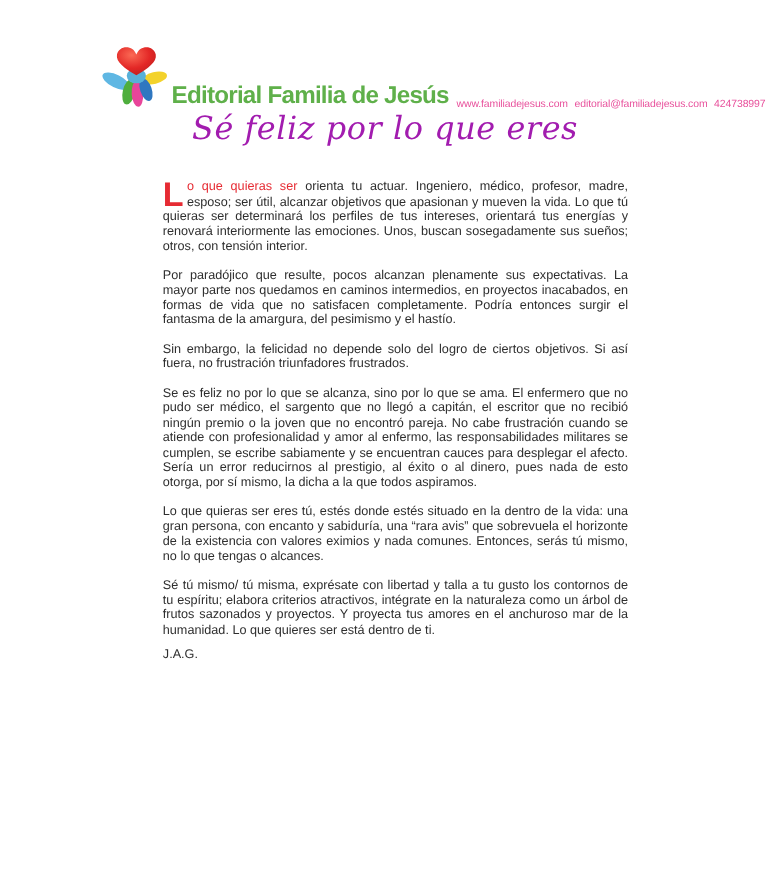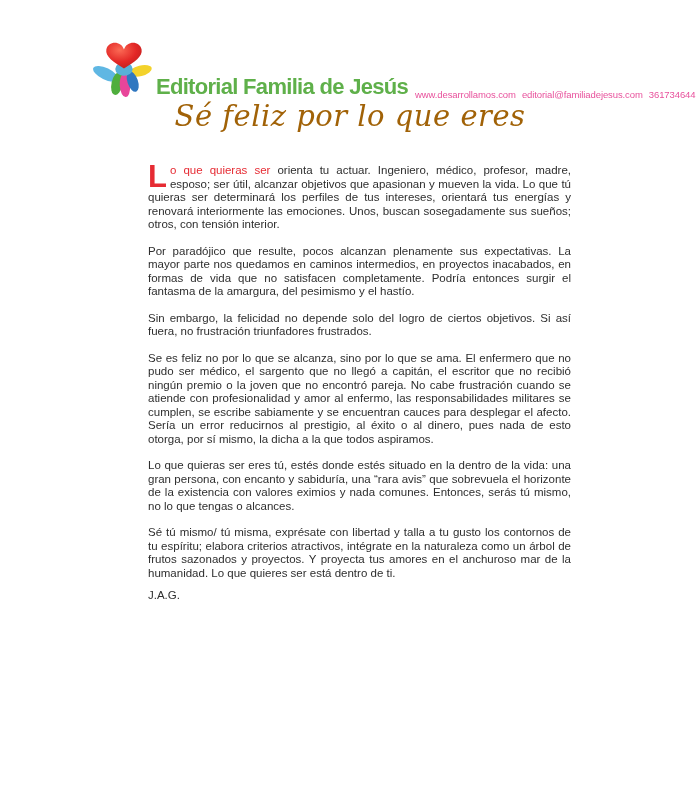--- a/index.html
+++ b/index.html
@@ -53,21 +53,21 @@
   .title {
     position: absolute;
     top: 99px;
     left: 0;
     width: 100%;
     text-align: center;
     font-family: "DejaVu Serif", serif;
     font-style: italic;
     font-size: 29px;
     letter-spacing: 0.5px;
-    color: #a16207;
+    color: #a21caf;
   }
   
   .content {
     position: absolute;
     top: 164px;
     left: 148px;
     width: 423px;
     font-size: 11.5px;
     line-height: 13.5px;
     color: #2e2e2e;
@@ -117,21 +117,21 @@
       <ellipse cx="34" cy="51" rx="5.4" ry="12" fill="#e8459a" transform="rotate(-4 34 51)"></ellipse>
 
       <ellipse cx="42" cy="47" rx="5.4" ry="11" fill="#2f77c0" transform="rotate(-19 42 47)"></ellipse>
 
       <ellipse cx="33" cy="34" rx="9" ry="7" fill="#58b0d8"></ellipse>
 
       <path d="M33 14 C30 4.5, 16.5 5, 14.8 14 C13.5 21, 22 27, 33 33.5 C44 27, 52.5 21, 51.2 14 C49.5 5, 36 4.5, 33 14 Z" fill="url(#hg)"></path>
     </svg>
     <div class="brand">Editorial Familia de Jesús</div>
     <div class="contact">
-      <span>www.desarrollamos.com</span><span>editorial@familiadejesus.com</span><span>361734644</span>
+      <span>www.familiadejesus.com</span><span>editorial@familiadejesus.com</span><span>424738997</span>
     </div>
   </div>
 
   <div class="title">Sé feliz por lo que eres</div>
 
   <div class="content">
     <p>
       <span class="dropcap">L</span><span class="red-lead">o que quieras ser</span>
       <span>orienta tu actuar. Ingeniero, médico, profesor, madre, esposo; ser útil, alcanzar objetivos que apasionan y mueven la vida. Lo que tú quieras ser determinará los perfiles de tus intereses, orientará tus energías y renovará interiormente las emociones. Unos, buscan sosegadamente sus sueños; otros, con tensión interior.</span>
     </p>

